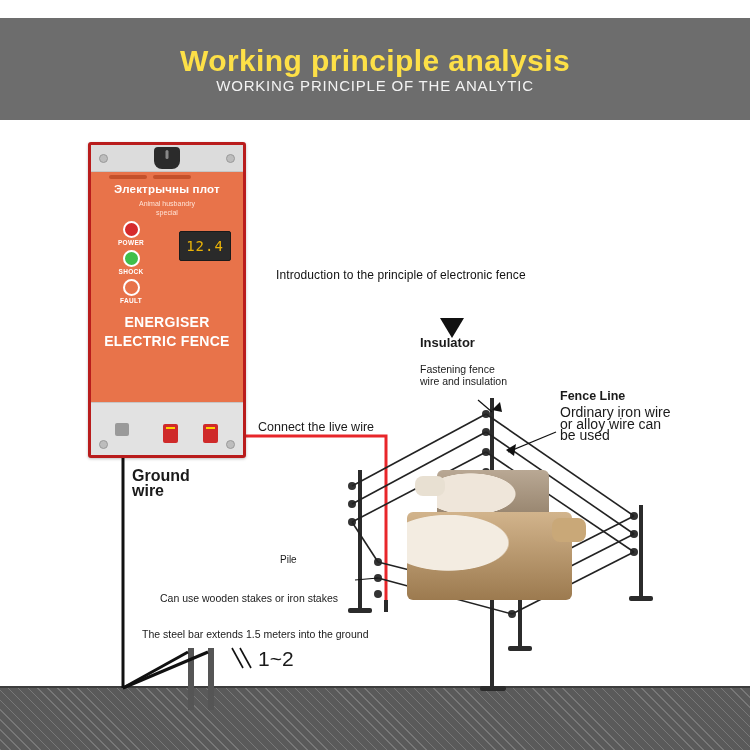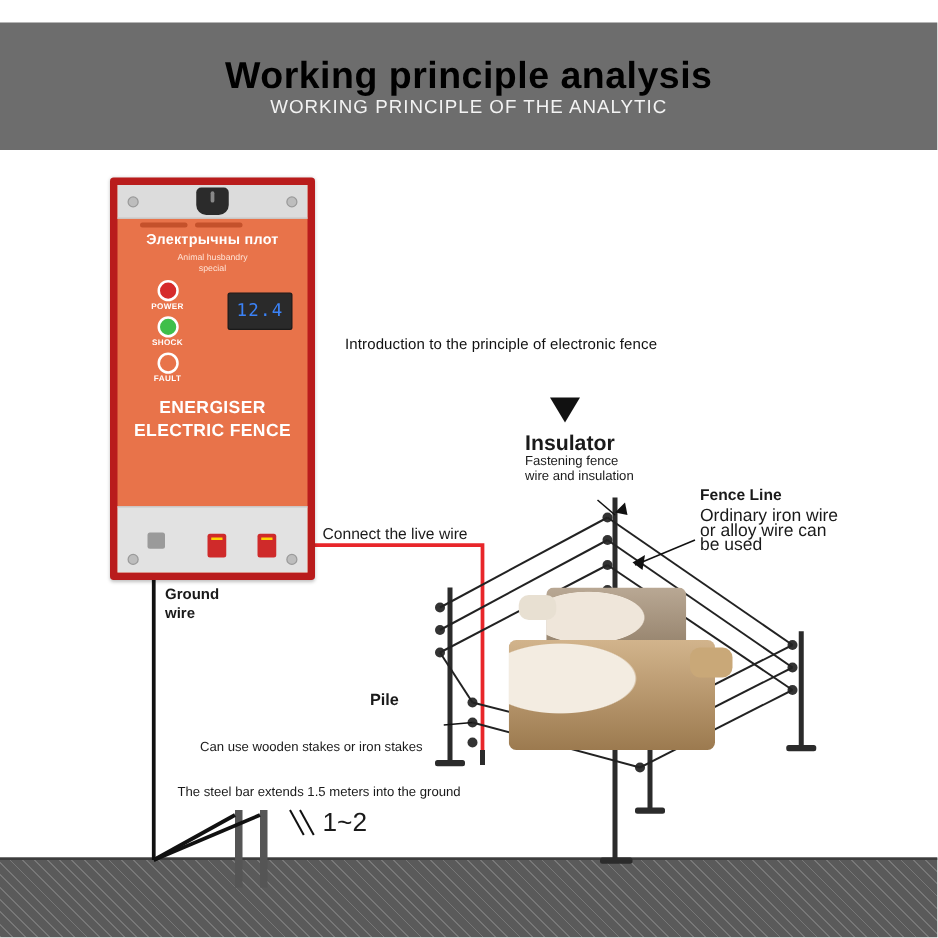--- a/index.html
+++ b/index.html
@@ -12,32 +12,32 @@
   }
   #stage{position:relative;width:750px;height:750px;overflow:hidden;background:#fff;}
 
   
   .header{
     position:absolute;left:0;top:18px;width:750px;height:102px;
     background:#6d6d6d;
     display:flex;flex-direction:column;align-items:center;justify-content:center;
   }
   .header-title{
-    color:#000000;font-size:30px;font-weight:bold;letter-spacing:.4px;
+    color:#fde047;font-size:30px;font-weight:bold;letter-spacing:.4px;
     margin:0 0 2px 0;line-height:1;
   }
   .header-sub{
     color:#f3f3f3;font-size:15px;letter-spacing:.8px;line-height:1;
   }
 
   
   .device{
     position:absolute;left:88px;top:142px;width:152px;height:310px;
     background:#e8734a;
-    border:6px solid #b91c1c;
+    border:3px solid #b91c1c;
     border-radius:3px;
     box-shadow:0 1px 3px rgba(0,0,0,.25);
   }
   .device-inner{position:absolute;inset:0;}
   .dev-topstrip{
     position:absolute;left:0;top:0;width:100%;height:26px;background:#dcdcdc;
     border-bottom:1px solid #c6c6c6;
   }
   .screw{position:absolute;width:7px;height:7px;border-radius:50%;background:#bdbdbd;border:1px solid #9a9a9a;}
   .screw.s1{left:8px;top:9px;}
@@ -63,21 +63,21 @@
   .led.power{background:#d62b2b;}
   .led.shock{background:#3fbf4a;}
   .led.fault{background:#e8734a;}
   .led-lbl{color:#ffffff;font-size:6.5px;font-weight:bold;margin-top:1px;letter-spacing:.3px;}
   .led-cell{display:flex;flex-direction:column;align-items:center;margin-bottom:4px;}
   .display{
     position:absolute;right:12px;top:86px;width:50px;height:28px;
     background:#2a2a2a;border:1px solid #1a1a1a;border-radius:2px;
     display:flex;align-items:center;justify-content:center;
   }
-  .seg{color:#3b82f6;font-family:"DejaVu Sans Mono", monospace;font-size:14px;letter-spacing:1px;}
+  .seg{color:#eab308;font-family:"DejaVu Sans Mono", monospace;font-size:14px;letter-spacing:1px;}
   .dev-name{
     position:absolute;left:0;top:168px;width:100%;text-align:center;
     color:#ffffff;font-size:14px;font-weight:bold;line-height:19px;letter-spacing:.3px;
   }
   .dev-bottomstrip{
     position:absolute;left:0;bottom:0;width:100%;height:52px;background:#e2e2e2;
     border-top:1px solid #c6c6c6;
   }
   .term-labels{
     position:absolute;left:0;bottom:38px;width:100%;
@@ -104,27 +104,27 @@
 
   
   svg.layer{position:absolute;left:0;top:0;width:750px;height:750px;pointer-events:none;}
 
   
   .ann{position:absolute;color:#1a1a1a;font-size:11px;line-height:13px;}
   .intro{
     position:absolute;left:276px;top:268px;width:450px;
     font-size:12px;color:#111;letter-spacing:.1px;
   }
-  .t-insulator{left:420px;top:348px;font-size:17px;font-weight:bold;}
+  .t-insulator{left:420px;top:336px;font-size:13px;font-weight:bold;}
   .t-insulator-d{left:420px;top:363px;font-size:10.5px;line-height:12px;width:90px;}
   .t-fence{left:560px;top:390px;font-size:12.5px;font-weight:bold;}
   .t-fence-d{left:560px;top:407px;font-size:14px;line-height:11.5px;width:120px;}
   .t-live{left:258px;top:421px;font-size:12.5px;font-weight:normal;}
-  .t-ground{left:132px;top:468px;font-size:12px;font-weight:bold;line-height:15px;}
-  .t-pile{left:280px;top:553px;font-size:13px;font-weight:bold;margin-left:16px;}
+  .t-ground{left:132px;top:468px;font-size:16px;font-weight:bold;line-height:15px;}
+  .t-pile{left:280px;top:553px;font-size:10px;font-weight:normal;}
   .t-pile-d{left:160px;top:572px;font-size:10.5px;margin-top:20px;}
   .t-steel{left:142px;top:628px;font-size:10.5px;}
   .t-12{left:258px;top:652px;font-size:21px;}
 
   
   .cow{position:absolute;border-radius:6px;}
   .cow-back{
     left:437px;top:470px;width:112px;height:60px;
     background:
       radial-gradient(ellipse at 30% 40%, #efe6da 0 40%, rgba(0,0,0,0) 41%),

